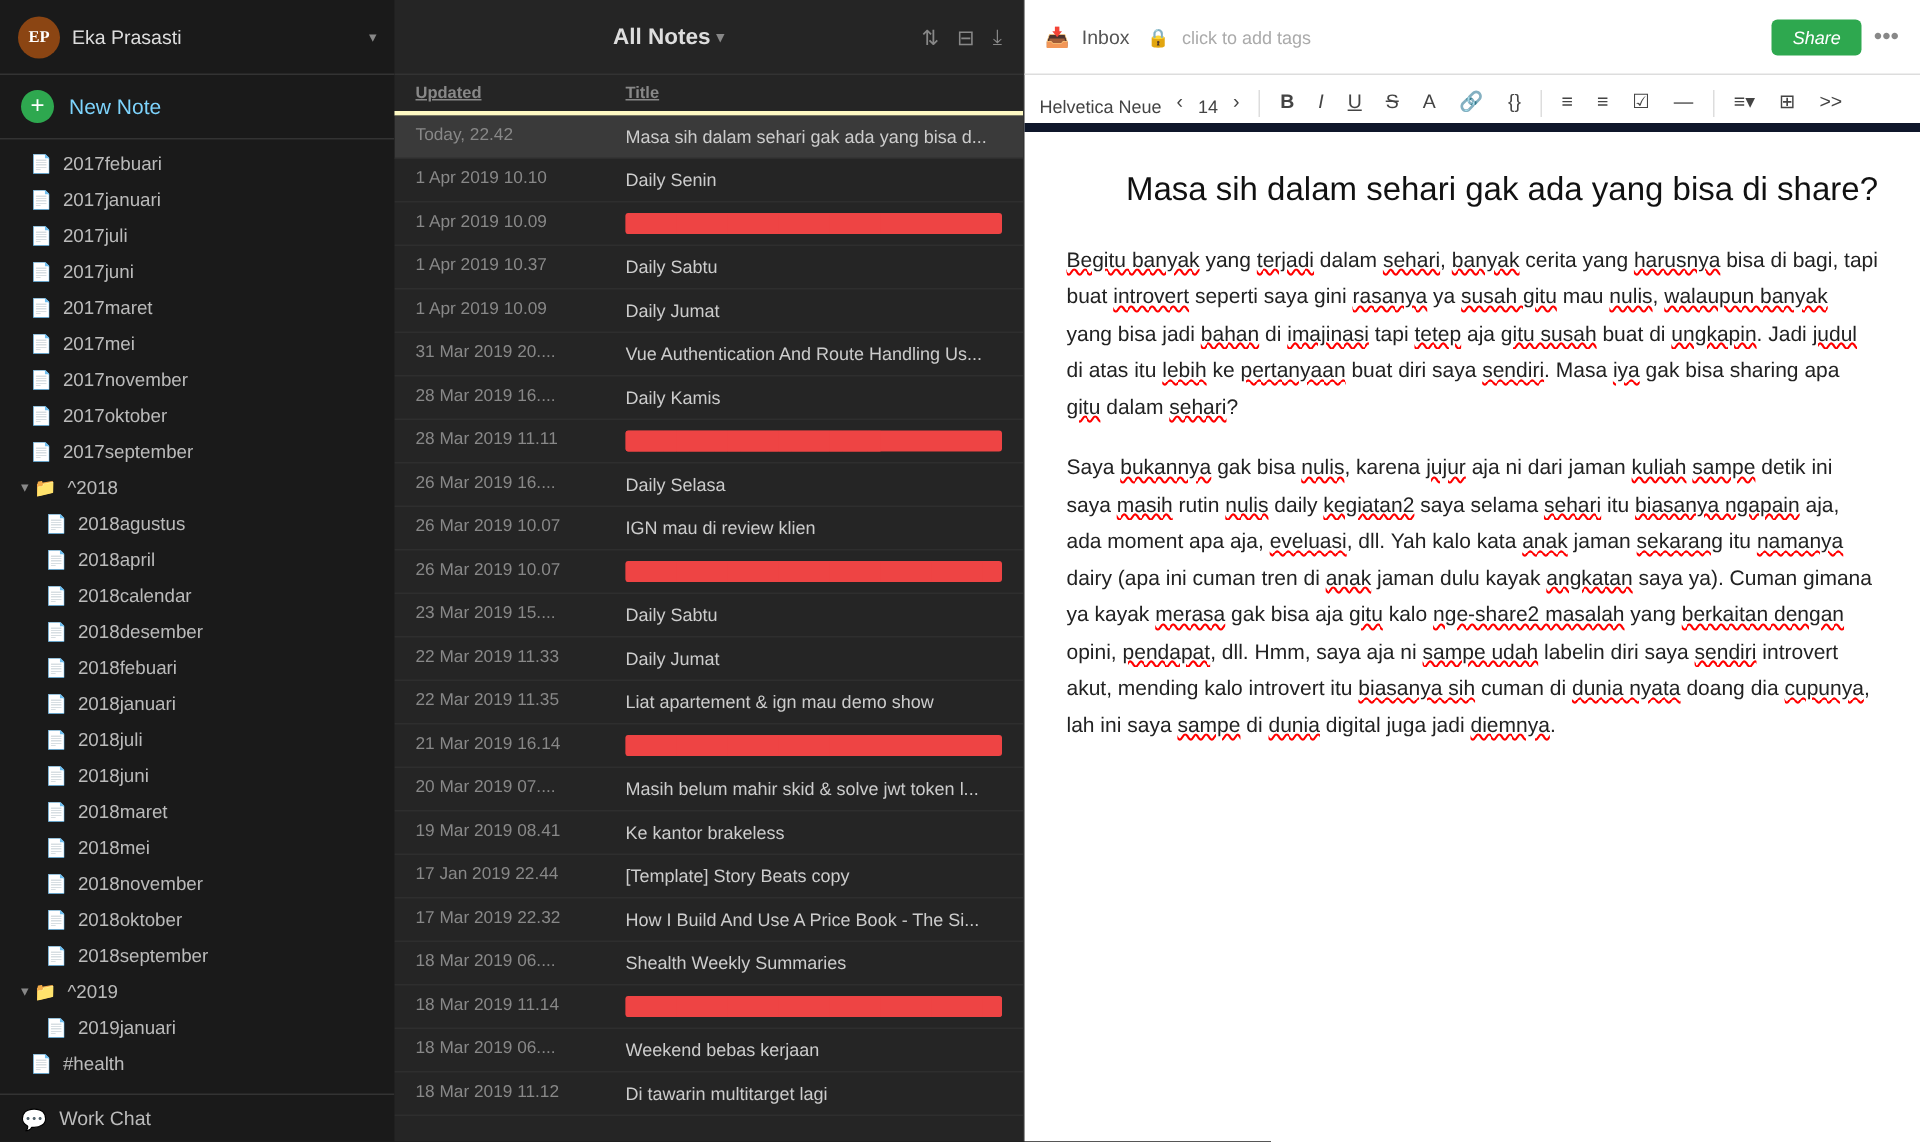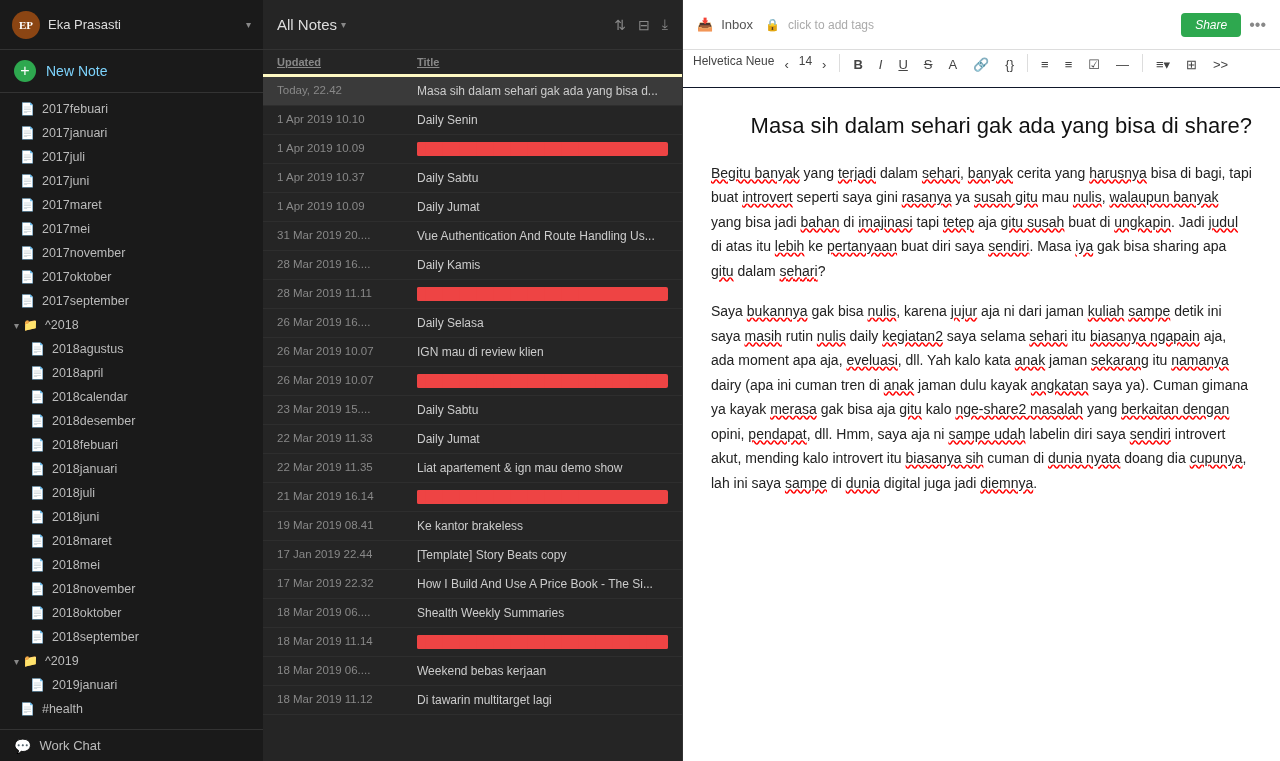--- a/index.html
+++ b/index.html
@@ -105,26 +105,27 @@
     }
     #notes-list-header {
       display: flex;
       align-items: center;
       padding: 0 14px;
       height: 50px;
       border-bottom: 1px solid #333;
     }
     .all-notes-title {
       font-size: 15px;
-      font-weight: 400;
+      font-weight: 700;
       color: #ddd;
       flex: 1;
       display: flex;
       align-items: center;
       gap: 4px;
+      justify-content: center;
     }
     .all-notes-title .caret { font-size: 10px; color: #888; }
     .toolbar-icons { display: flex; gap: 12px; align-items: center; }
     .toolbar-icon { color: #888; font-size: 14px; cursor: pointer; }
 
     .notes-table-header {
       display: flex;
       padding: 6px 14px;
       border-bottom: 3px solid #fef9c3;
       font-size: 11px;
@@ -189,23 +190,23 @@
       padding: 5px 14px;
       font-size: 12px;
       cursor: pointer;
       font-weight: 500;
       font-style: italic;
     }
     .more-icon { color: #888; font-size: 16px; cursor: pointer; }
 
     #editor-toolbar {
       display: flex;
-      align-items: flex-start;
+      align-items: flex-end;
       padding: 4px 10px;
-      border-bottom: 1px solid #0f172a;
+      border-bottom: 6px solid #0f172a;
       gap: 4px;
       flex-wrap: wrap;
       min-height: 38px;
     }
     .toolbar-btn {
       padding: 3px 6px;
       font-size: 13px;
       color: #444;
       cursor: pointer;
       border-radius: 3px;
@@ -451,20 +452,24 @@
       <span class="note-date">22 Mar 2019 11.33</span>
       <span class="note-title">Daily Jumat</span>
     </div>
     <div class="note-row">
       <span class="note-date">22 Mar 2019 11.35</span>
       <span class="note-title">Liat apartement &amp; ign mau demo show</span>
     </div>
     <div class="note-row">
       <span class="note-date">21 Mar 2019 16.14</span>
       <span class="note-title redacted">███████████████████</span>
+    </div>
+    <div class="note-row">
+      <span class="note-date">20 Mar 2019 07....</span>
+      <span class="note-title">Masih belum mahir skid &amp; solve jwt token l...</span>
     </div>
     <div class="note-row">
       <span class="note-date">19 Mar 2019 08.41</span>
       <span class="note-title">Ke kantor brakeless</span>
     </div>
     <div class="note-row">
       <span class="note-date">17 Jan 2019 22.44</span>
       <span class="note-title">[Template] Story Beats copy</span>
     </div>
     <div class="note-row">

